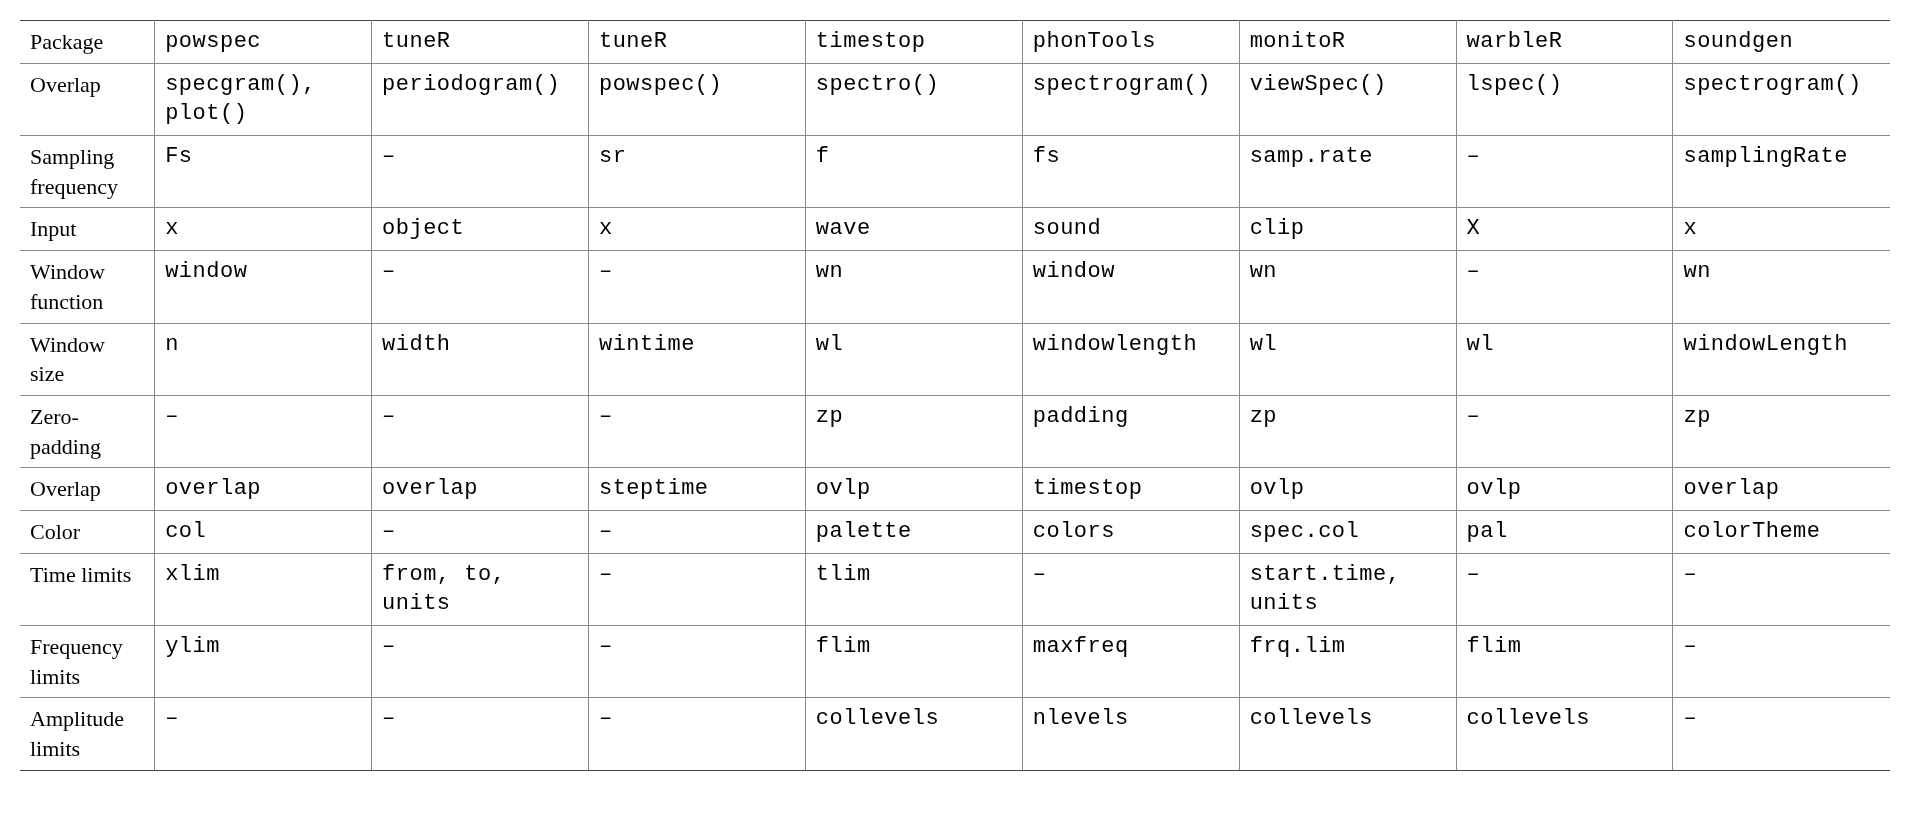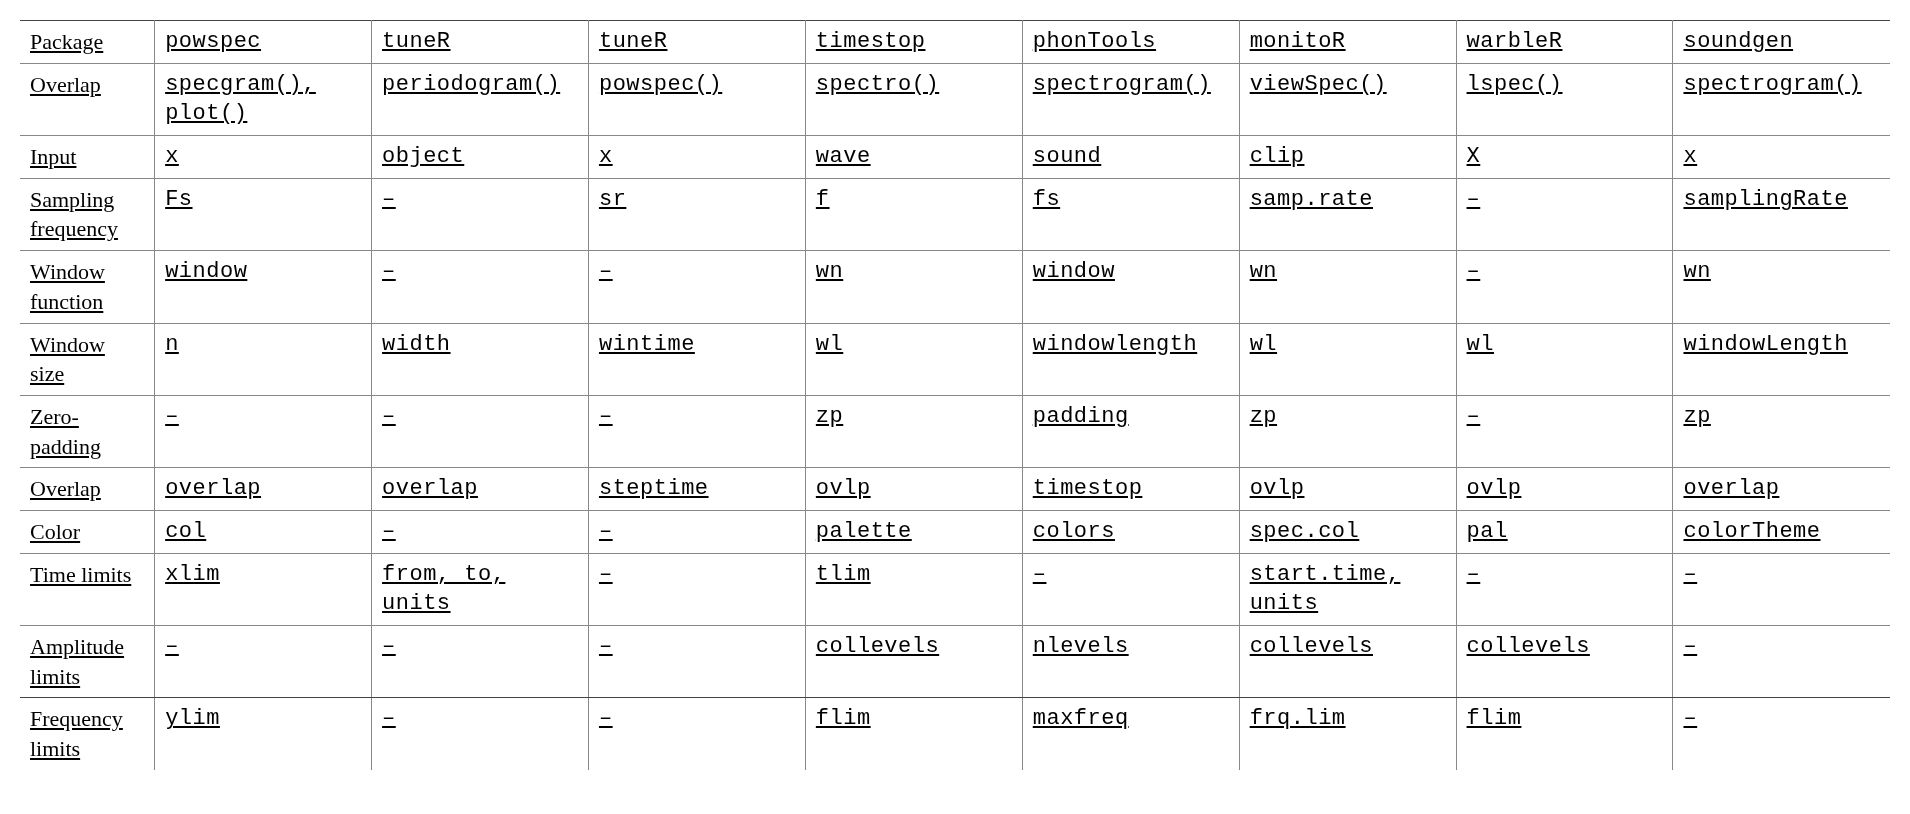--- a/index.html
+++ b/index.html
@@ -7,21 +7,20 @@
     padding: 20px;
     background: #fff;
     font-family: "Times New Roman", Times, serif;
     font-size: 22px;
     color: #000;
   }
   table {
     border-collapse: collapse;
     width: 100%;
     table-layout: fixed;
-    text-decoration: underline;
   }
   td {
     border-left: 1px solid #888;
     border-right: 1px solid #888;
     padding: 6px 10px 6px 10px;
     vertical-align: top;
     word-wrap: break-word;
     line-height: 1.35;
   }
   tr.rule-top td { border-top: 1.5px solid #444; }
@@ -71,40 +70,40 @@
         <td class="mono">specgram(), plot()</td>
         <td class="mono">periodogram()</td>
         <td class="mono">powspec()</td>
         <td class="mono">spectro()</td>
         <td class="mono">spectrogram()</td>
         <td class="mono">viewSpec()</td>
         <td class="mono">lspec()</td>
         <td class="mono">spectrogram()</td>
       </tr>
       <tr class="rule">
+        <td class="rowlabel">Sampling frequency</td>
+        <td class="mono">Fs</td>
+        <td class="mono">–</td>
+        <td class="mono">sr</td>
+        <td class="mono">f</td>
+        <td class="mono">fs</td>
+        <td class="mono">samp.rate</td>
+        <td class="mono">–</td>
+        <td class="mono">samplingRate</td>
+      </tr>
+      <tr class="rule">
         <td class="rowlabel">Input</td>
         <td class="mono">x</td>
         <td class="mono">object</td>
         <td class="mono">x</td>
         <td class="mono">wave</td>
         <td class="mono">sound</td>
         <td class="mono">clip</td>
         <td class="mono">X</td>
         <td class="mono">x</td>
-      </tr>
-      <tr class="rule">
-        <td class="rowlabel">Sampling frequency</td>
-        <td class="mono">Fs</td>
-        <td class="mono">–</td>
-        <td class="mono">sr</td>
-        <td class="mono">f</td>
-        <td class="mono">fs</td>
-        <td class="mono">samp.rate</td>
-        <td class="mono">–</td>
-        <td class="mono">samplingRate</td>
       </tr>
       <tr class="rule">
         <td class="rowlabel">Window function</td>
         <td class="mono">window</td>
         <td class="mono">–</td>
         <td class="mono">–</td>
         <td class="mono">wn</td>
         <td class="mono">window</td>
         <td class="mono">wn</td>
         <td class="mono">–</td>
@@ -158,36 +157,36 @@
         <td class="rowlabel">Time limits</td>
         <td class="mono">xlim</td>
         <td class="mono">from, to, units</td>
         <td class="mono">–</td>
         <td class="mono">tlim</td>
         <td class="mono">–</td>
         <td class="mono">start.time, units</td>
         <td class="mono">–</td>
         <td class="mono">–</td>
       </tr>
+      <tr class="rule">
+        <td class="rowlabel">Frequency limits</td>
+        <td class="mono">ylim</td>
+        <td class="mono">–</td>
+        <td class="mono">–</td>
+        <td class="mono">flim</td>
+        <td class="mono">maxfreq</td>
+        <td class="mono">frq.lim</td>
+        <td class="mono">flim</td>
+        <td class="mono">–</td>
+      </tr>
       <tr class="rule rule-bottom">
         <td class="rowlabel">Amplitude limits</td>
         <td class="mono">–</td>
         <td class="mono">–</td>
         <td class="mono">–</td>
         <td class="mono">collevels</td>
         <td class="mono">nlevels</td>
         <td class="mono">collevels</td>
         <td class="mono">collevels</td>
         <td class="mono">–</td>
       </tr>
-      <tr class="rule">
-        <td class="rowlabel">Frequency limits</td>
-        <td class="mono">ylim</td>
-        <td class="mono">–</td>
-        <td class="mono">–</td>
-        <td class="mono">flim</td>
-        <td class="mono">maxfreq</td>
-        <td class="mono">frq.lim</td>
-        <td class="mono">flim</td>
-        <td class="mono">–</td>
-      </tr>
     </tbody>
 </table>
 
 </body></html>

